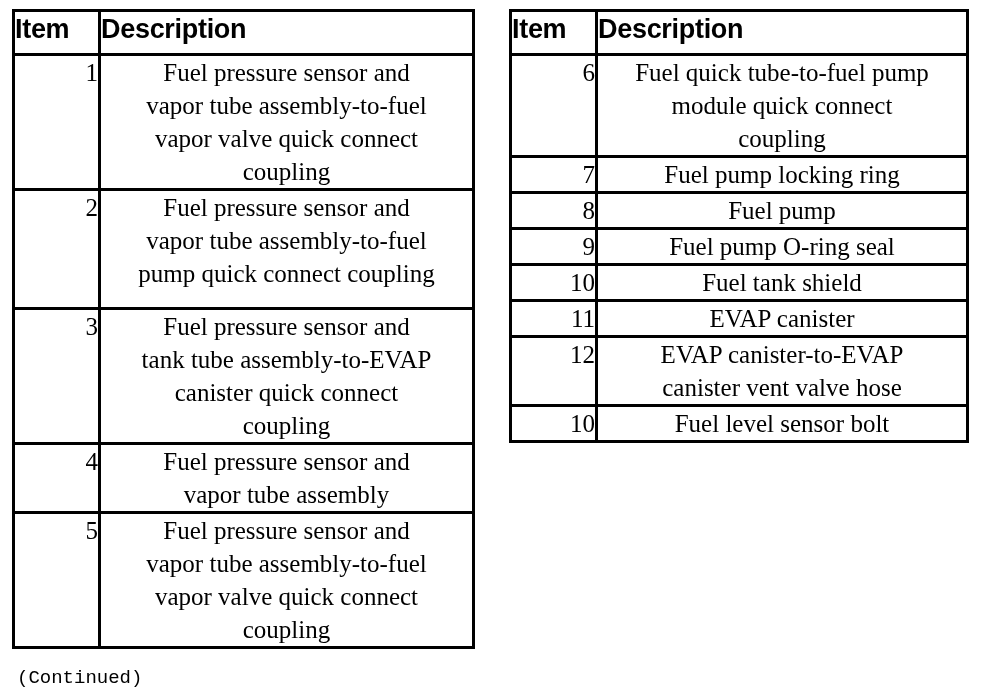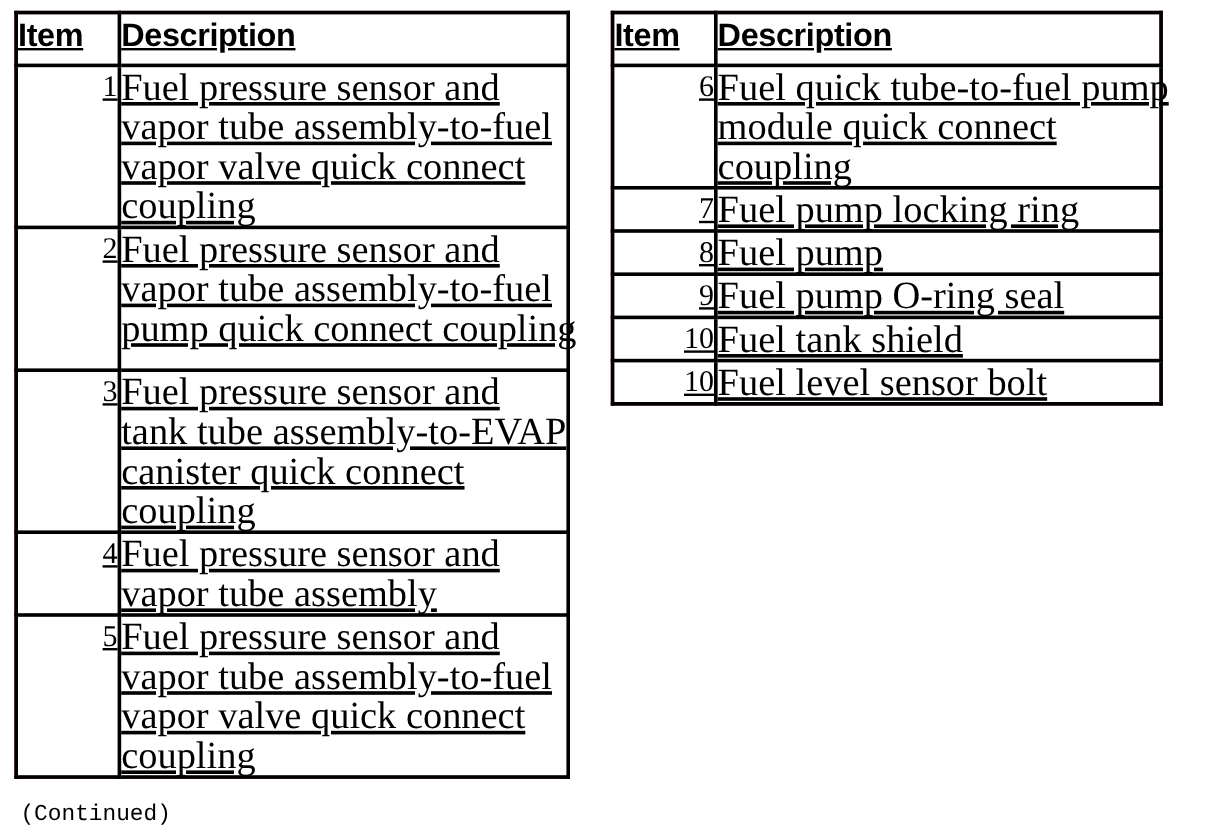--- a/index.html
+++ b/index.html
@@ -22,22 +22,21 @@
     top: 0;
     width: 1008px;
     height: 696px;
   }
 
   
   .parts-table {
     position: absolute;
     border-collapse: collapse;
     table-layout: fixed;
-    background: #7f1d1d;
-    text-decoration: underline;
+    background: #bef264;
   }
   .parts-table,
   .parts-table td,
   .parts-table th {
     border: 3px solid #000000;
   }
 
   .parts-table th,
   .parts-table td {
     vertical-align: top;
@@ -63,23 +62,23 @@
 
   
   .cell-item {
     font-size: 25px;
     line-height: 33px;
     text-align: right;
     padding: 6px 16px 6px 4px;
     white-space: nowrap;
   }
   .cell-desc {
-    font-size: 32px;
+    font-size: 25px;
     line-height: 33px;
-    text-align: left;
+    text-align: center;
     padding: 6px 6px 6px 11px;
   }
   .cell-desc .ln {
     display: block;
     white-space: nowrap;
   }
 
   
   #table-left {
     left: 12px;
@@ -225,20 +224,33 @@
         <td class="cell-desc">
           <span class="ln">Fuel pump O-ring seal</span>
         </td>
       </tr>
       <tr class="r10">
         <td class="cell-item">10</td>
         <td class="cell-desc">
           <span class="ln">Fuel tank shield</span>
         </td>
       </tr>
+      <tr class="r11">
+        <td class="cell-item">11</td>
+        <td class="cell-desc">
+          <span class="ln">EVAP canister</span>
+        </td>
+      </tr>
+      <tr class="r12">
+        <td class="cell-item">12</td>
+        <td class="cell-desc">
+          <span class="ln">EVAP canister-to-EVAP</span>
+          <span class="ln">canister vent valve hose</span>
+        </td>
+      </tr>
       <tr class="r13">
         <td class="cell-item">10</td>
         <td class="cell-desc">
           <span class="ln">Fuel level sensor bolt</span>
         </td>
       </tr>
     </tbody>
   </table>
 
   <div id="continued-note">(Continued)</div>

